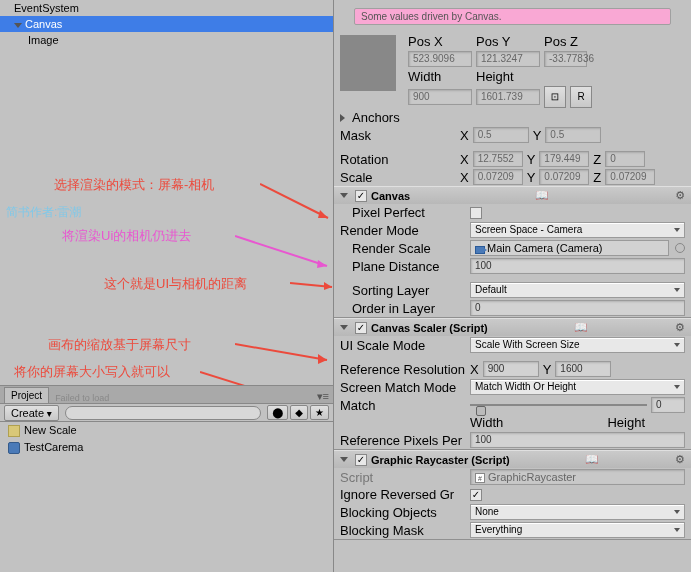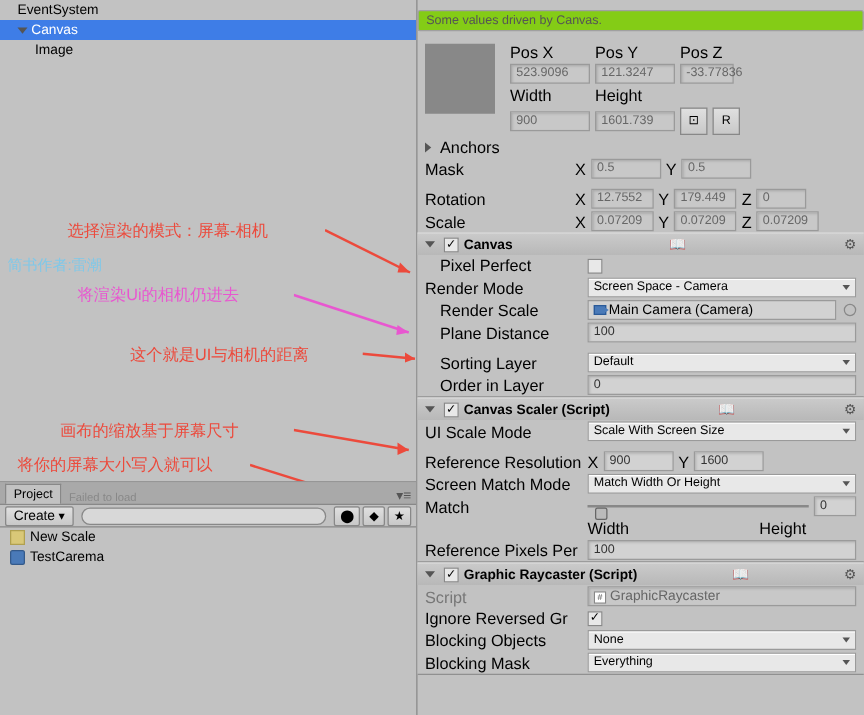--- a/index.html
+++ b/index.html
@@ -21,28 +21,28 @@
 .projhead{background:#a9a9a9;border-bottom:1px solid #888;height:18px;display:flex;align-items:flex-end;padding:0 4px}
 .tab{font-size:10px;padding:2px 6px;background:#c2c2c2;border:1px solid #888;border-bottom:0}
 .toolbar{height:18px;background:#c2c2c2;border-bottom:1px solid #888;display:flex;align-items:center;padding:0 4px;gap:2px}
 .btn{font-size:10px;padding:1px 6px;background:linear-gradient(#e0e0e0,#c8c8c8);border:1px solid #888;border-radius:2px}
 .spacer{flex:1}
 .search{flex:1;height:14px;background:#d8d8d8;border:1px solid #888;border-radius:7px;margin:0 4px}
 .ico{display:inline-block;width:12px;height:12px;margin-right:4px;vertical-align:middle}
 .ico.folder{background:#d9c878;border:1px solid #b0a050}
 .ico.scene{background:#4a7ab8;border:1px solid #345a8a;border-radius:2px}
 .pitem{padding:2px 8px}
-.warnbox{background:#84cc16;border:1px solid #a0a0a0;border-radius:2px;margin:4px 0;padding:2px 6px;font-size:10px;color:#555}
+.warnbox{background:#f9a8d4;border:1px solid #a0a0a0;border-radius:2px;margin:4px 20px;padding:2px 6px;font-size:10px;color:#555}
 .trow{display:flex;align-items:center;padding:1px 6px;gap:4px;min-height:16px}
 .lbl{color:#000;font-size:13px}
 .field{background:#d2d2d2;border:1px solid #9a9a9a;padding:1px 4px;height:16px;font-size:10px;color:#333;box-shadow:inset 1px 1px 2px rgba(0,0,0,0.15)}
 .field.ro{background:#c8c8c8;color:#666}
 .dd{background:#e8e8e8;border:1px solid #9a9a9a;padding:1px 4px;height:16px;font-size:10px;position:relative;box-shadow:inset 0 1px 0 #fff}
 .dd::after{content:"";position:absolute;right:4px;top:5px;width:0;height:0;border-left:3px solid transparent;border-right:3px solid transparent;border-top:4px solid #555}
-.objfield{background:#d2d2d2;border:1px solid #9a9a9a;padding:1px 4px;height:16px;font-size:10px;position:relative;display:flex;align-items:center;gap:2px}
+.objfield{background:#d2d2d2;border:1px solid #9a9a9a;padding:1px 4px;height:16px;font-size:10px;position:relative;display:flex;align-items:flex-end;gap:2px}
 .camicon{display:inline-block;width:10px;height:8px;background:#4a7ab8;border:1px solid #2a5a98;position:relative}
 .camicon::after{content:"";position:absolute;right:-3px;top:1px;width:0;height:0;border-top:2px solid transparent;border-bottom:2px solid transparent;border-left:3px solid #4a7ab8}
 .dot{width:10px;height:10px;border:1px solid #888;border-radius:50%;margin-left:2px}
 .chk{width:12px;height:12px;border:1px solid #888;background:#e8e8e8}
 .chk.on::after{content:"✓";display:block;font-size:10px;line-height:10px;text-align:center}
 .comp{background:#c2c2c2;border-top:1px solid #e0e0e0;border-bottom:1px solid #909090}
 .comphead{display:flex;align-items:center;padding:2px 6px;gap:4px;background:linear-gradient(#cacaca,#b8b8b8)}
 .comphead b{font-size:11px}
 .gear{margin-left:auto;color:#555;font-size:11px}
 .thumb{width:56px;height:56px;background:#888;margin:6px}

